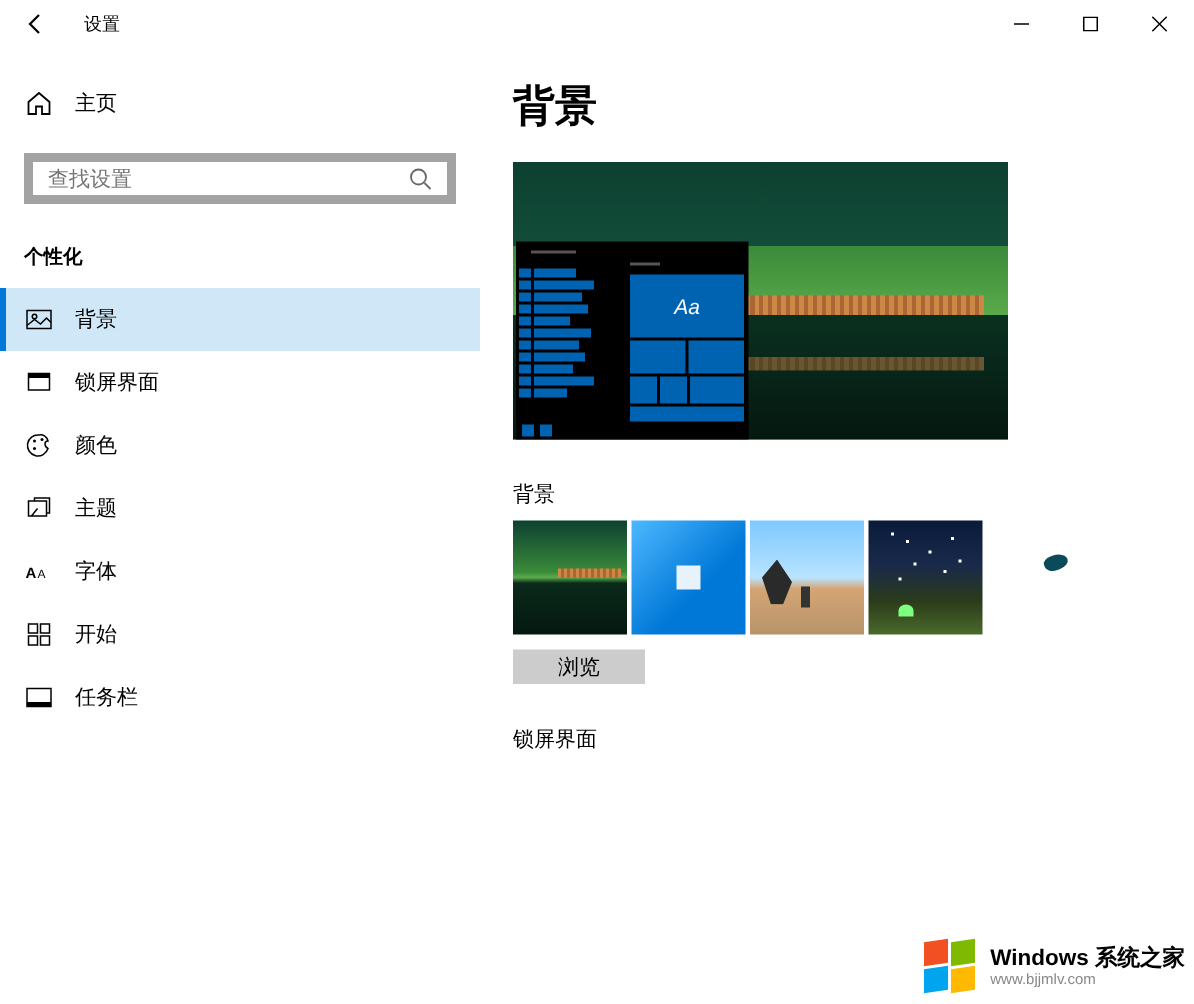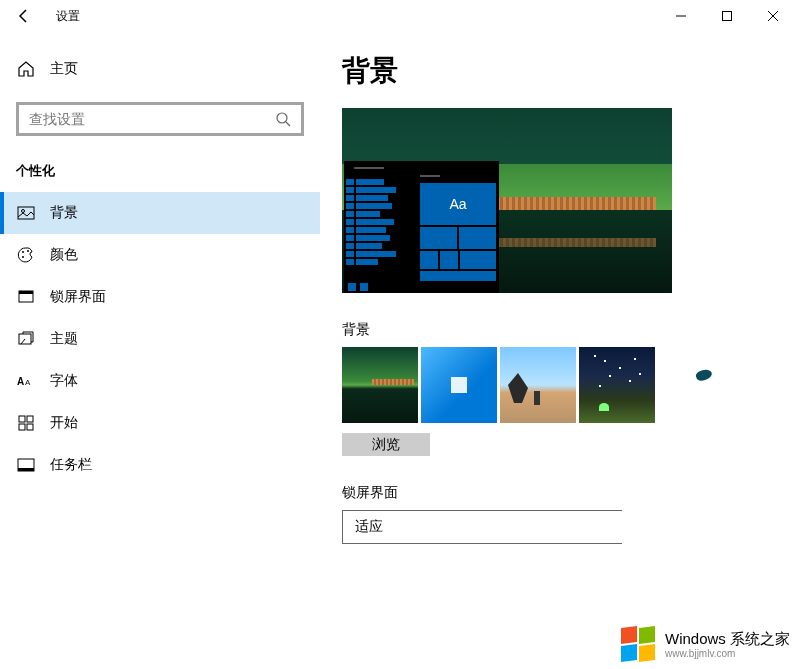--- a/index.html
+++ b/index.html
@@ -13,42 +13,42 @@
     .win-btn { width: 46px; height: 32px; display: flex; align-items: center; justify-content: center; cursor: pointer; }
     .win-btn svg { width: 10px; height: 10px; }
     
     .container { display: flex; height: calc(100% - 32px); }
     
     .sidebar { width: 320px; padding: 0; }
     .home-row { display: flex; align-items: center; padding: 10px 16px; margin-top: 18px; cursor: pointer; }
     .home-row .icon { width: 20px; display: flex; justify-content: center; }
     .home-row .label { margin-left: 14px; font-size: 14px; }
     
-    .search-box { margin: 14px 16px 0 16px; height: 34px; border: 3px solid #a3a3a3; display: flex; align-items: center; padding: 0 10px; background: #fff; }
+    .search-box { margin: 14px 16px 0 16px; height: 34px; border: 6px solid #a3a3a3; display: flex; align-items: center; padding: 0 10px; background: #fff; }
     .search-box input { flex: 1; border: none; outline: none; font-size: 14px; background: transparent; }
     .search-box .s-icon { width: 16px; height: 16px; }
     
     .section-title { font-size: 13px; font-weight: 600; margin: 26px 16px 12px 16px; }
     
     .nav-item { display: flex; align-items: center; padding: 12px 16px; cursor: pointer; font-size: 14px; }
     .nav-item .icon { width: 20px; display: flex; justify-content: center; }
     .nav-item .label { margin-left: 14px; }
     .nav-item.active { background: #d0e7f8; border-left: 4px solid #0078d7; padding-left: 12px; }
     
     .content { flex: 1; padding: 20px 0 0 22px; overflow: hidden; }
     .page-title { font-size: 28px; font-weight: 600; margin-bottom: 18px; }
     
     .preview { width: 330px; height: 185px; position: relative; background: linear-gradient(to bottom, #0a3d2e 0%, #0a3d2e 30%, #1a5a3a 30%, #2a7a4a 50%, #0a2a1a 50%, #0a2a1a 100%); overflow: hidden; }
     .preview-sky { position: absolute; top: 0; left: 0; right: 0; height: 50%; background: linear-gradient(to bottom, #0d4030, #165540); }
     .preview-hills { position: absolute; top: 30%; left: 0; right: 0; height: 25%; background: linear-gradient(to bottom, #3a8a3a, #5aaa4a); }
     .preview-village { position: absolute; top: 48%; left: 45%; width: 50%; height: 8%; background: repeating-linear-gradient(90deg, #c84, #c84 3px, #a63 3px, #a63 6px); }
     .preview-water { position: absolute; bottom: 0; left: 0; right: 0; height: 45%; background: linear-gradient(to bottom, #0a3020, #051810); }
     .preview-reflect { position: absolute; bottom: 25%; left: 45%; width: 50%; height: 5%; background: repeating-linear-gradient(90deg, rgba(200,136,68,0.5), rgba(200,136,68,0.5) 3px, rgba(170,102,51,0.5) 3px, rgba(170,102,51,0.5) 6px); }
     
-    .start-overlay { position: absolute; bottom: 0; left: 2px; width: 155px; height: 132px; background: #000; }
+    .start-overlay { position: absolute; bottom: 0; left: 2px; width: 155px; height: 132px; background: #000; font-style: italic; }
     .start-overlay::before { content: ""; position: absolute; top: 6px; left: 10px; width: 30px; height: 2px; background: #555; }
     .start-tiles { position: absolute; left: 2px; bottom: 14px; width: 56px; height: 100px; }
     .start-tiles .row { display: flex; margin-bottom: 2px; }
     .start-tiles .bar { background: #0063b1; height: 6px; margin-right: 2px; }
     .tile-group { position: absolute; left: 76px; top: 22px; width: 80px; }
     .tile-big { width: 76px; height: 42px; background: #0063b1; display: flex; align-items: center; justify-content: center; color: #fff; font-size: 14px; margin-bottom: 2px; }
     .tile-big::before { content: ""; position: absolute; top: -8px; left: 0; width: 20px; height: 2px; background: #555; }
     .tile-row { display: flex; gap: 2px; margin-bottom: 2px; }
     .tile-s { background: #0063b1; }
     .taskbar { position: absolute; bottom: 0; left: 0; right: 0; height: 12px; background: #000; }
@@ -74,21 +74,21 @@
     .thumb5::after { content: ""; position: absolute; top: 30%; left: 50%; width: 16px; height: 10px; background: #0a4a5a; border-radius: 40% 60% 50% 50%; transform: rotate(-20deg); }
     
     .browse-btn { margin-top: 10px; width: 88px; height: 23px; background: #ccc; border: none; font-size: 14px; cursor: pointer; display: flex; align-items: center; justify-content: center; }
     
     .dropdown2 { width: 280px; height: 34px; border: 1px solid #666; border-right: none; display: flex; align-items: center; padding: 0 12px; font-size: 14px; }
     
     .watermark { position: absolute; right: 6px; bottom: 6px; display: flex; align-items: center; gap: 8px; }
     .win-logo { width: 36px; height: 36px; position: relative; }
     .win-logo .q { position: absolute; width: 16px; height: 16px; }
     .wm-text { font-size: 12px; line-height: 1.2; }
-    .wm-text .t1 { font-size: 15px; font-weight: 400; }
+    .wm-text .t1 { font-size: 15px; font-weight: 700; }
     .wm-text .t2 { font-size: 10px; color: #888; }
   </style>
 </head>
 <body>
 
 <div class="titlebar">
   <div class="back-btn">
     <svg viewBox="0 0 16 16">
         <path d="M10 2 L4 8 L10 14" stroke="#000" stroke-width="1.5" fill="none"></path>
       </svg>
@@ -140,36 +140,36 @@
             <rect x="1" y="3" width="16" height="12" stroke="#000" fill="none"></rect>
             <circle cx="6" cy="7" r="1.5" stroke="#000" fill="none"></circle>
             <path d="M1 13 L6 9 L10 12 L14 8 L17 11" stroke="#000" fill="none"></path>
           </svg>
         </span>
       <span class="label">背景</span>
     </div>
     <div class="nav-item">
       <span class="icon">
           <svg width="18" height="18" viewBox="0 0 18 18">
+            <rect x="2" y="3" width="14" height="11" stroke="#000" fill="none"></rect>
+            <rect x="2" y="3" width="14" height="3" fill="#000"></rect>
+          </svg>
+        </span>
+      <span class="label">锁屏界面</span>
+    </div>
+    <div class="nav-item">
+      <span class="icon">
+          <svg width="18" height="18" viewBox="0 0 18 18">
             <path d="M9 2 A7 7 0 1 0 15 11 Q13 10 13 8 Q13 6 15 6 A5 5 0 0 0 9 2" stroke="#000" fill="none"></path>
             <circle cx="6" cy="6" r="1" fill="#000"></circle>
             <circle cx="6" cy="11" r="1" fill="#000"></circle>
             <circle cx="11" cy="5" r="1" fill="#000"></circle>
           </svg>
         </span>
       <span class="label">颜色</span>
-    </div>
-    <div class="nav-item">
-      <span class="icon">
-          <svg width="18" height="18" viewBox="0 0 18 18">
-            <rect x="2" y="3" width="14" height="11" stroke="#000" fill="none"></rect>
-            <rect x="2" y="3" width="14" height="3" fill="#000"></rect>
-          </svg>
-        </span>
-      <span class="label">锁屏界面</span>
     </div>
     <div class="nav-item">
       <span class="icon">
           <svg width="18" height="18" viewBox="0 0 18 18">
             <rect x="2" y="4" width="12" height="10" stroke="#000" fill="none"></rect>
             <path d="M6 4 L6 2 L16 2 L16 12 L14 12" stroke="#000" fill="none"></path>
             <path d="M4 14 L8 9" stroke="#000"></path>
           </svg>
         </span>
       <span class="label">主题</span>
@@ -288,23 +288,20 @@
     <div class="thumbs">
       <div class="thumb thumb1"></div>
       <div class="thumb thumb2"></div>
       <div class="thumb thumb3"></div>
       <div class="thumb thumb4"></div>
       <div class="thumb thumb5"></div>
     </div>
     <button class="browse-btn">浏览</button>
 
     <div class="field-label">锁屏界面</div>
-    <div class="dropdown2">
-      <span>适应</span>
-    </div>
   </div>
 </div>
 
 <div class="watermark">
   <div class="win-logo">
     <div class="q" style="top:0;left:0;background:#f25022;transform:skewY(-8deg)"></div>
     <div class="q" style="top:0;left:18px;background:#7fba00;transform:skewY(-8deg)"></div>
     <div class="q" style="top:18px;left:0;background:#00a4ef;transform:skewY(-8deg)"></div>
     <div class="q" style="top:18px;left:18px;background:#ffb900;transform:skewY(-8deg)"></div>
   </div>

